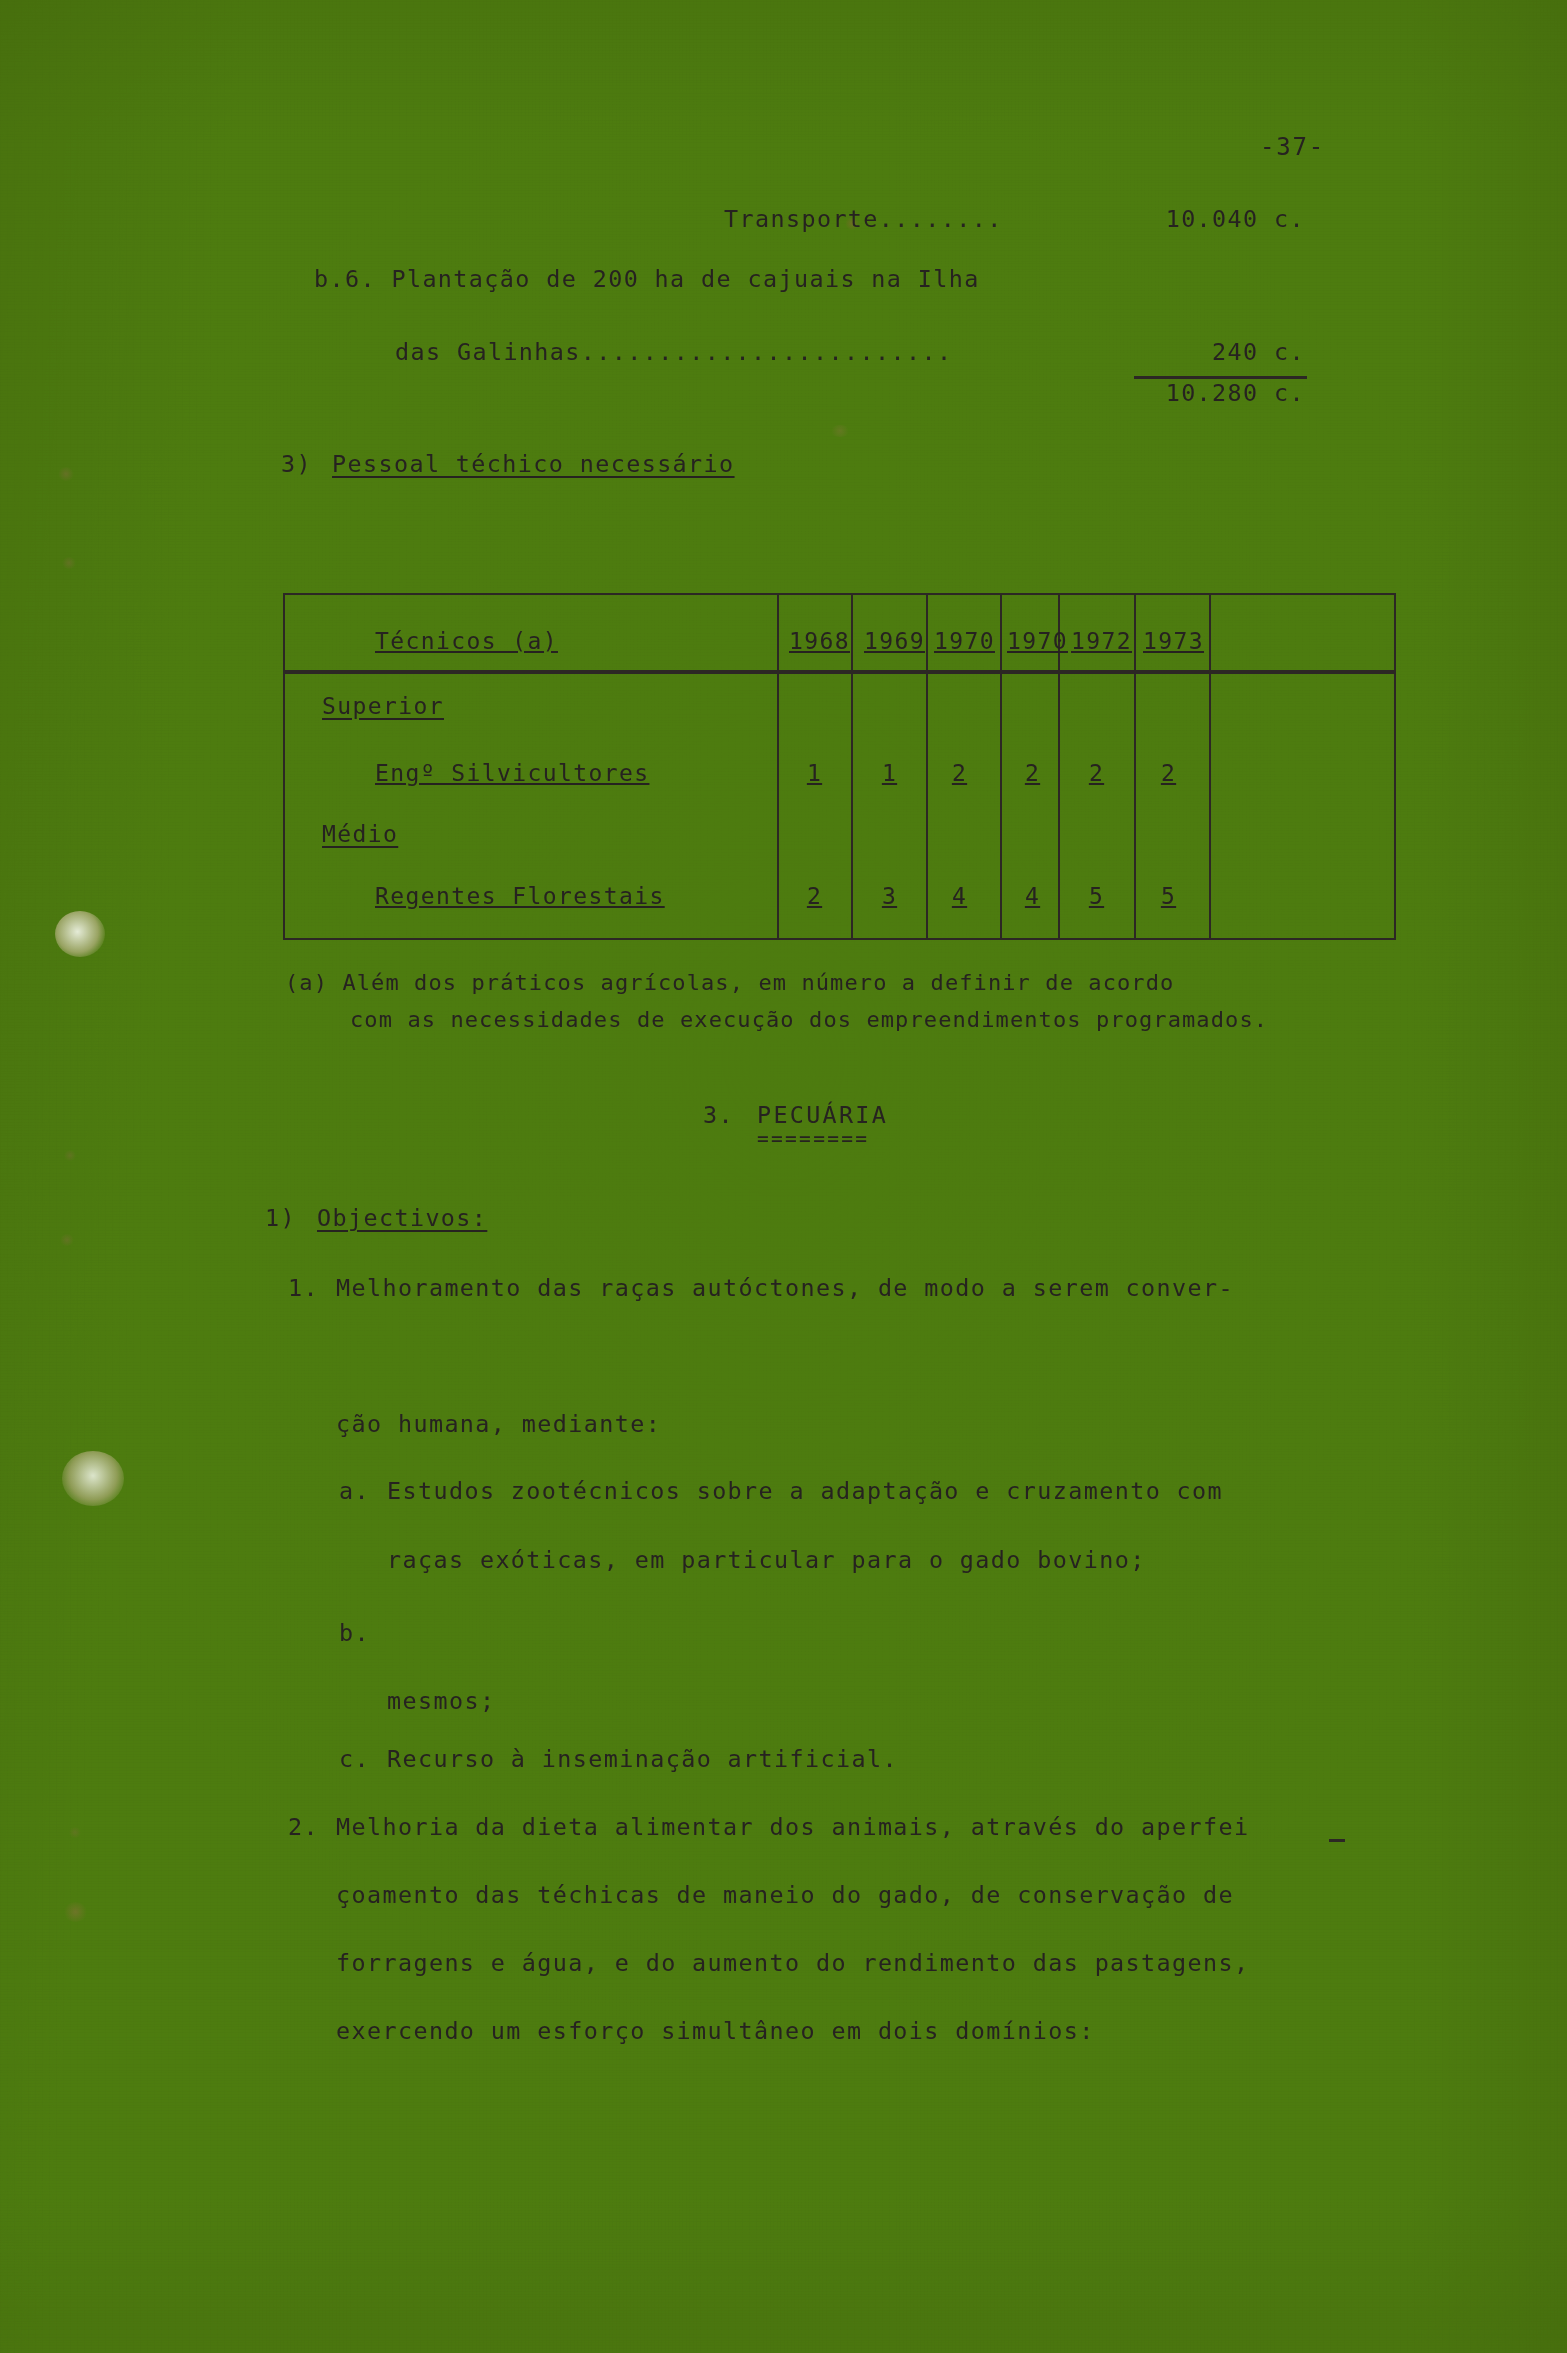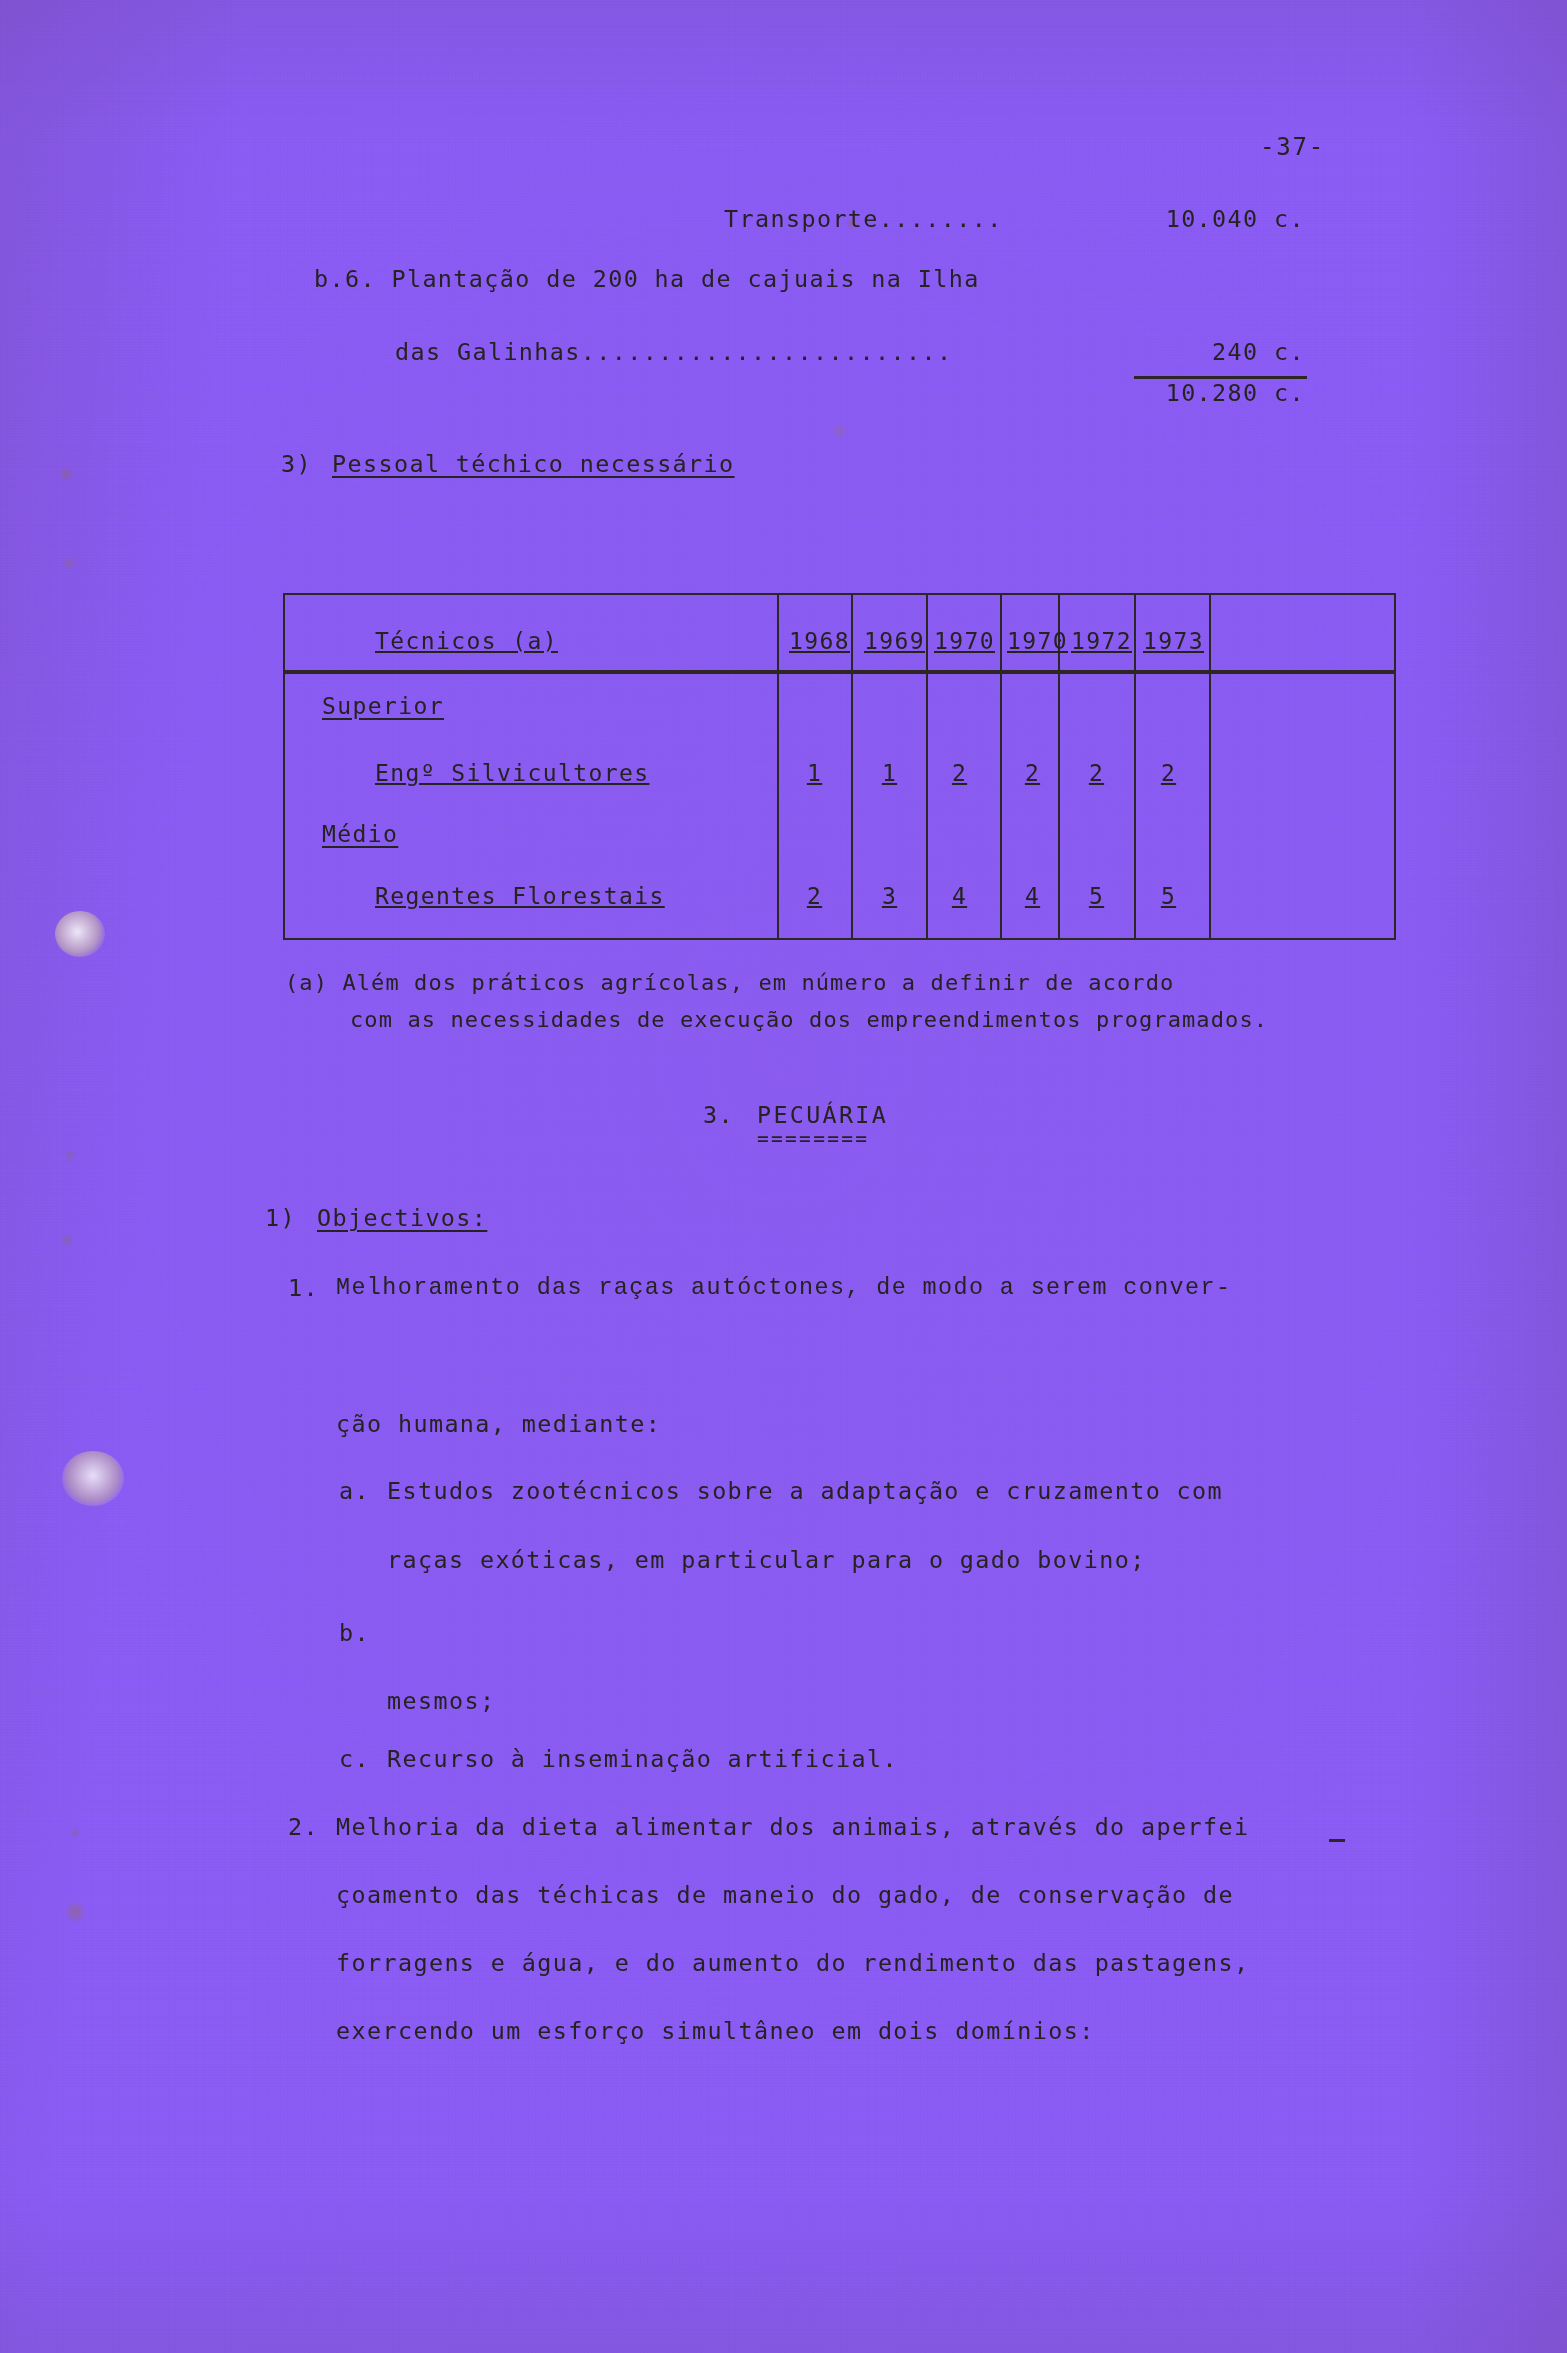--- a/index.html
+++ b/index.html
@@ -4,21 +4,21 @@
 <style>
   html, body {
     margin: 0;
     padding: 0;
     background: #6b6b6b;
   }
   .page {
     position: relative;
     width: 1567px;
     height: 2354px;
-    background: #8b5cf6;
+    background: #4d7c0f;
     overflow: hidden;
     font-family: "DejaVu Sans Mono", "Liberation Mono", monospace;
     color: #262220;
   }
   
   .grain {
     position: absolute;
     inset: 0;
     pointer-events: none;
     background:
@@ -155,21 +155,21 @@
   <div class="txt note" style="left:285px; top:972px;">(a) Além dos práticos agrícolas, em número a definir de acordo</div>
 
   <div class="txt body" style="left:703px; top:1104px;">3.</div>
   <div class="txt body" style="left:757px; top:1104px; letter-spacing:2.3px;">PECUÁRIA</div>
   <div class="dblunder" style="left:757px; top:1127px; letter-spacing:2.3px; font-size:19.5px;">========</div>
 
   <div class="txt body" style="left:265px; top:1207px;">1)</div>
   <div class="txt body u" style="left:317px; top:1207px;">Objectivos:</div>
 
   <div class="txt body" style="left:288px; top:1277px;">1.</div>
-  <div class="txt body" style="left:336px; top:1277px;font-family:Liberation Mono, monospace;">Melhoramento das raças autóctones, de modo a serem conver-</div>
+  <div class="txt body" style="left:336px; top:1277px;">Melhoramento das raças autóctones, de modo a serem conver-</div>
   <div class="txt body" style="left:336px; top:1413px;">ção humana, mediante:</div>
 
   <div class="txt body" style="left:339px; top:1480px;">a.</div>
   <div class="txt body" style="left:387px; top:1480px;">Estudos zootécnicos sobre a adaptação e cruzamento com</div>
   <div class="txt body" style="left:387px; top:1549px;">raças exóticas, em particular para o gado bovino;</div>
 
   <div class="txt body" style="left:339px; top:1622px;">b.</div>
   <div class="txt body" style="left:387px; top:1690px;">mesmos;</div>
 
   <div class="txt body" style="left:339px; top:1748px;">c.</div>

